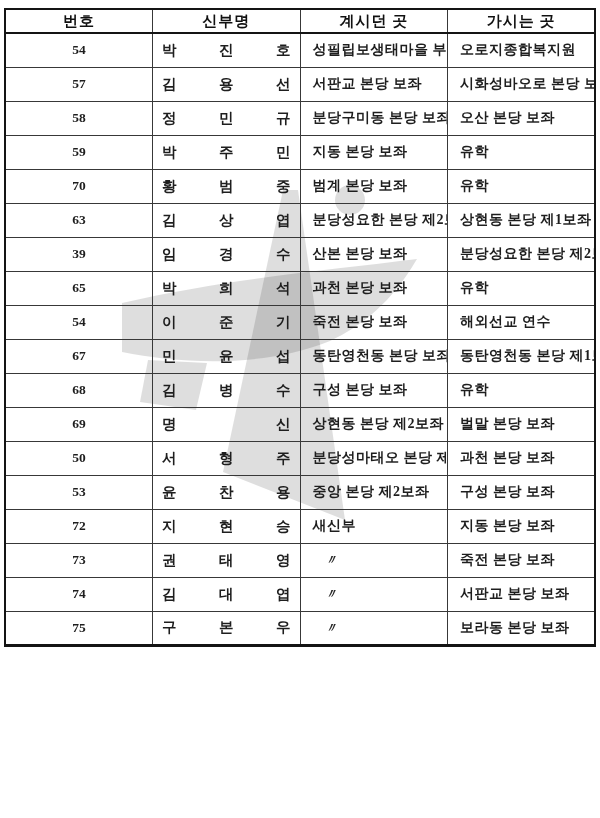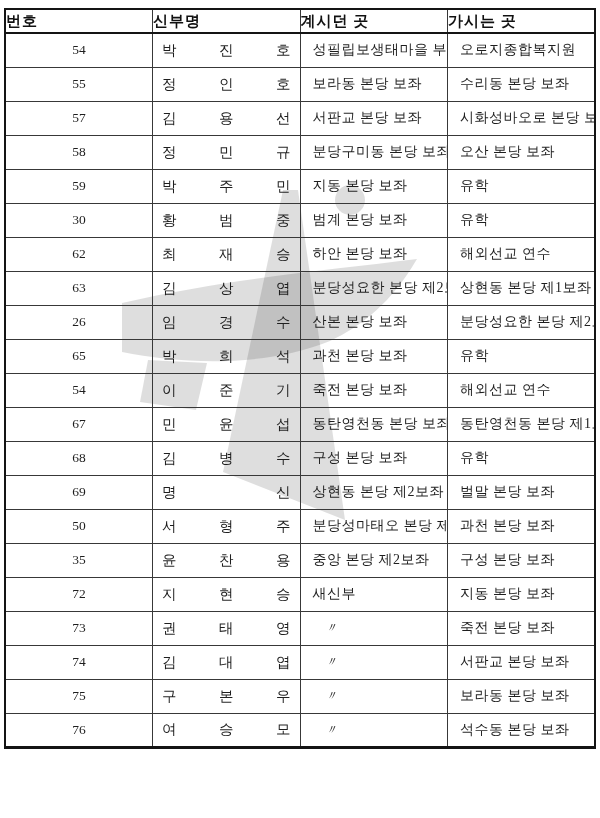--- a/index.html
+++ b/index.html
@@ -28,26 +28,26 @@
   th,td{
     border:1.5px solid #383838;
     padding:0;
     overflow:hidden;
     white-space:nowrap;
   }
   thead th{
     height:22px;
     font-size:15px;
     font-weight:bold;
-    text-align:left;
+    text-align:center;
     letter-spacing:1px;
     border-bottom:2.5px solid #141414;
     color:#111;
   }
-  tbody tr{height:34px;}
+  tbody tr{height:34px;font-weight:bold;}
   td.c-no{width:35px;text-align:center;font-size:13.5px;}
   td.c-name{width:88px;}
   td.c-from{width:235px;}
   td.c-to{width:230px;}
   td.c-from,td.c-to{
     font-size:14px;
     padding-left:12px;
     letter-spacing:0.5px;
   }
   .spread{
@@ -92,32 +92,20 @@
           <div class="spread">
             <span>박</span>
             <span>진</span>
             <span>호</span>
           </div>
         </td>
         <td class="c-from">성필립보생태마을 부원장</td>
         <td class="c-to">오로지종합복지원</td>
       </tr>
       <tr>
-        <td class="c-no">55</td>
-        <td class="c-name">
-          <div class="spread">
-            <span>정</span>
-            <span>인</span>
-            <span>호</span>
-          </div>
-        </td>
-        <td class="c-from">보라동 본당 보좌</td>
-        <td class="c-to">수리동 본당 보좌</td>
-      </tr>
-      <tr>
         <td class="c-no">57</td>
         <td class="c-name">
           <div class="spread">
             <span>김</span>
             <span>용</span>
             <span>선</span>
           </div>
         </td>
         <td class="c-from">서판교 본당 보좌</td>
         <td class="c-to">시화성바오로 본당 보좌</td>
@@ -140,57 +128,45 @@
           <div class="spread">
             <span>박</span>
             <span>주</span>
             <span>민</span>
           </div>
         </td>
         <td class="c-from">지동 본당 보좌</td>
         <td class="c-to">유학</td>
       </tr>
       <tr>
-        <td class="c-no">30</td>
+        <td class="c-no">70</td>
         <td class="c-name">
           <div class="spread">
             <span>황</span>
             <span>범</span>
             <span>중</span>
           </div>
         </td>
         <td class="c-from">범계 본당 보좌</td>
         <td class="c-to">유학</td>
       </tr>
       <tr>
-        <td class="c-no">62</td>
-        <td class="c-name">
-          <div class="spread">
-            <span>최</span>
-            <span>재</span>
-            <span>승</span>
-          </div>
-        </td>
-        <td class="c-from">하안 본당 보좌</td>
-        <td class="c-to">해외선교 연수</td>
-      </tr>
-      <tr>
         <td class="c-no">63</td>
         <td class="c-name">
           <div class="spread">
             <span>김</span>
             <span>상</span>
             <span>엽</span>
           </div>
         </td>
         <td class="c-from">분당성요한 본당 제2보좌</td>
         <td class="c-to">상현동 본당 제1보좌</td>
       </tr>
       <tr>
-        <td class="c-no">26</td>
+        <td class="c-no">39</td>
         <td class="c-name">
           <div class="spread">
             <span>임</span>
             <span>경</span>
             <span>수</span>
           </div>
         </td>
         <td class="c-from">산본 본당 보좌</td>
         <td class="c-to">분당성요한 본당 제2보좌</td>
       </tr>
@@ -259,21 +235,21 @@
           <div class="spread">
             <span>서</span>
             <span>형</span>
             <span>주</span>
           </div>
         </td>
         <td class="c-from">분당성마태오 본당 제2보좌</td>
         <td class="c-to">과천 본당 보좌</td>
       </tr>
       <tr>
-        <td class="c-no">35</td>
+        <td class="c-no">53</td>
         <td class="c-name">
           <div class="spread">
             <span>윤</span>
             <span>찬</span>
             <span>용</span>
           </div>
         </td>
         <td class="c-from">중앙 본당 제2보좌</td>
         <td class="c-to">구성 본당 보좌</td>
       </tr>
@@ -317,27 +293,15 @@
         <td class="c-no">75</td>
         <td class="c-name">
           <div class="spread">
             <span>구</span>
             <span>본</span>
             <span>우</span>
           </div>
         </td>
         <td class="c-from ditto">〃</td>
         <td class="c-to">보라동 본당 보좌</td>
-      </tr>
-      <tr>
-        <td class="c-no">76</td>
-        <td class="c-name">
-          <div class="spread">
-            <span>여</span>
-            <span>승</span>
-            <span>모</span>
-          </div>
-        </td>
-        <td class="c-from ditto">〃</td>
-        <td class="c-to">석수동 본당 보좌</td>
       </tr>
     </tbody>
 </table>
 
 </body></html>

